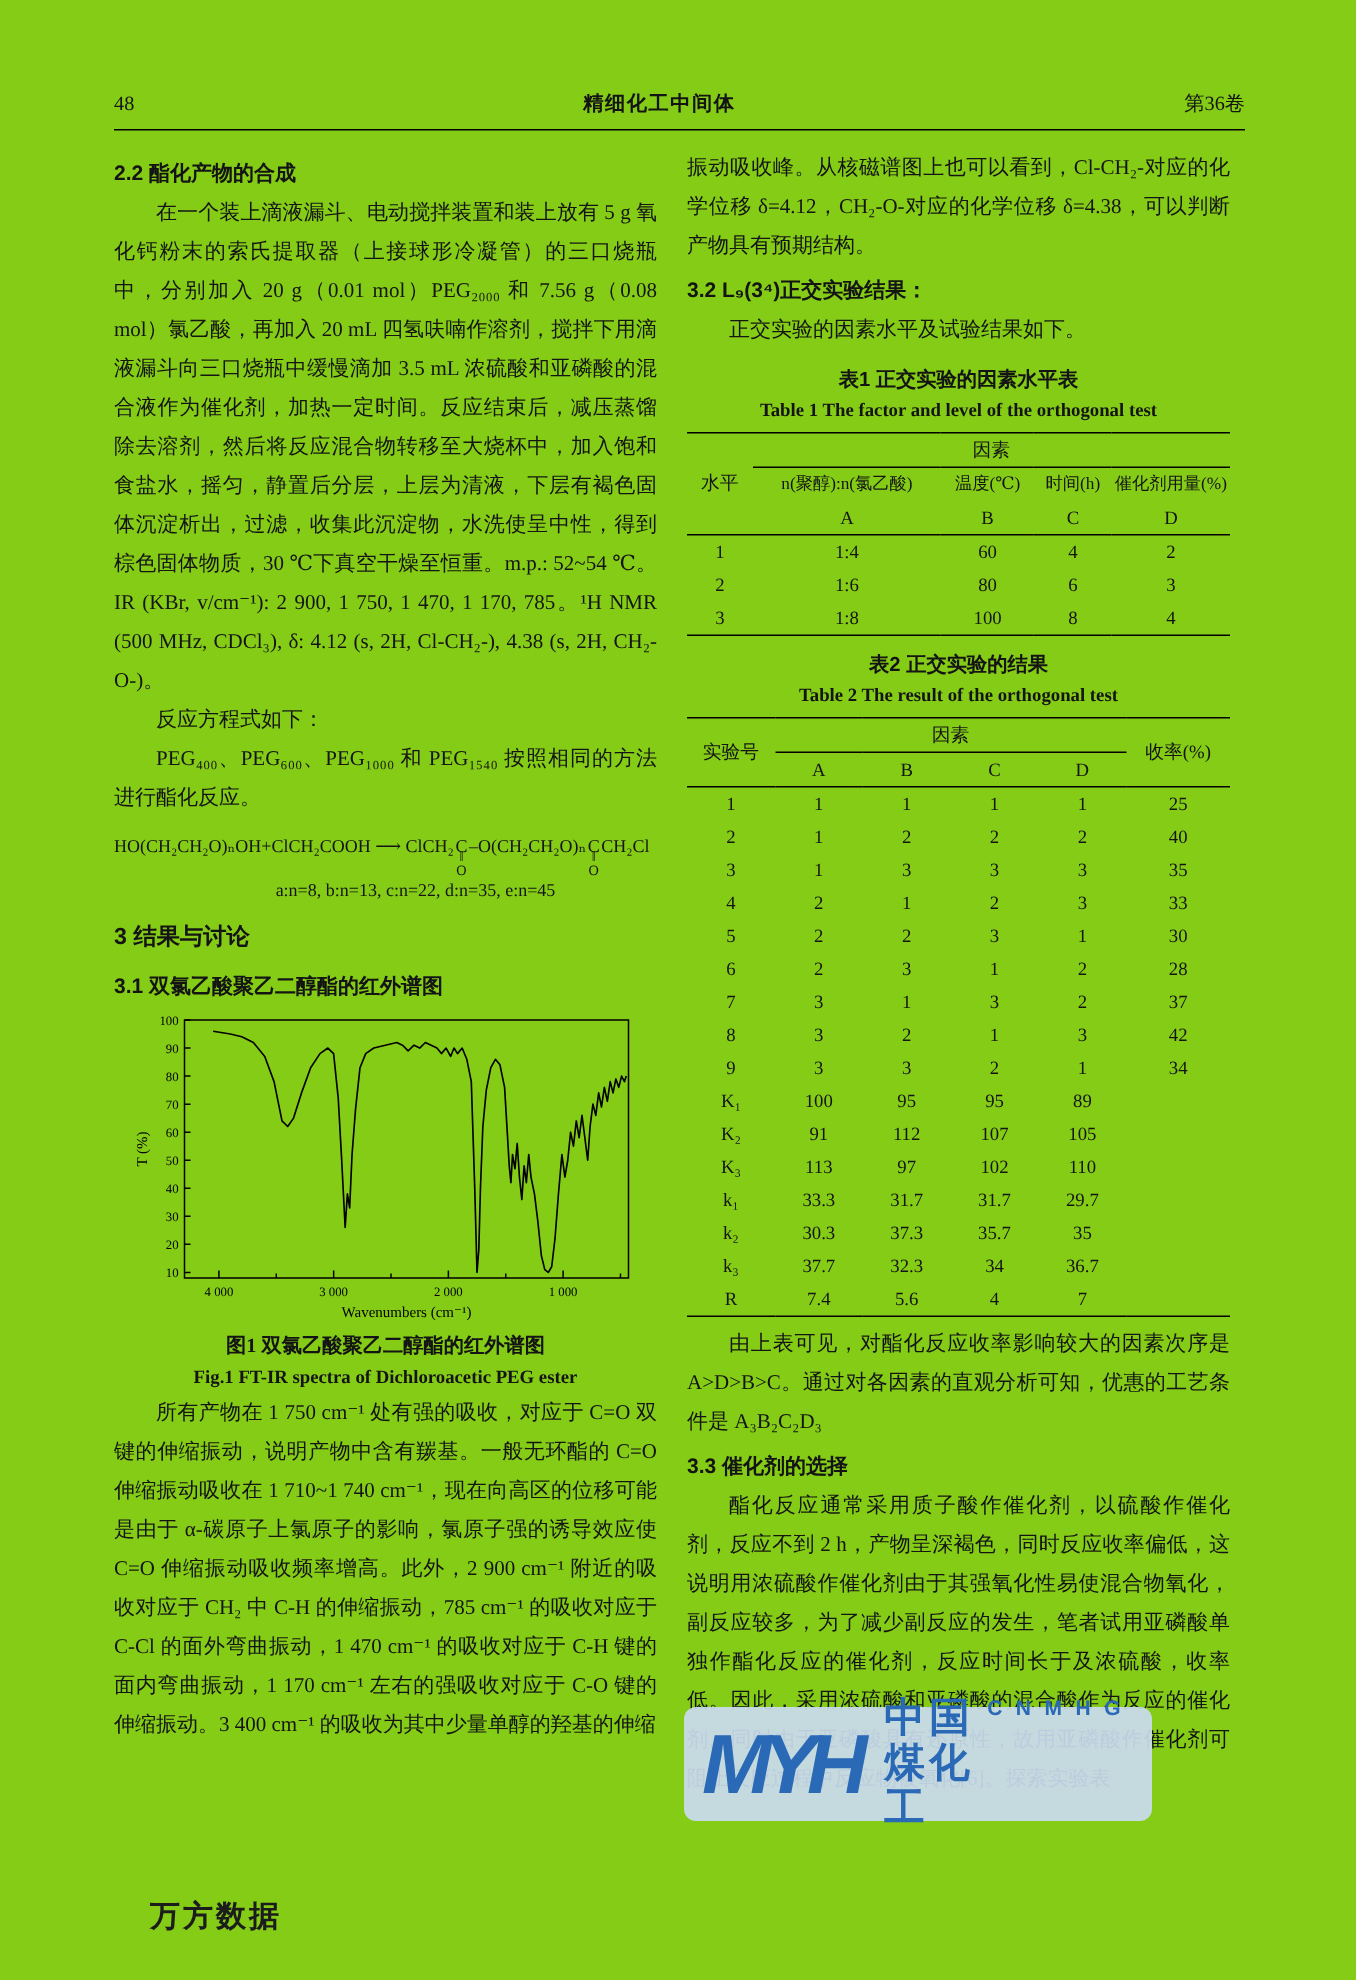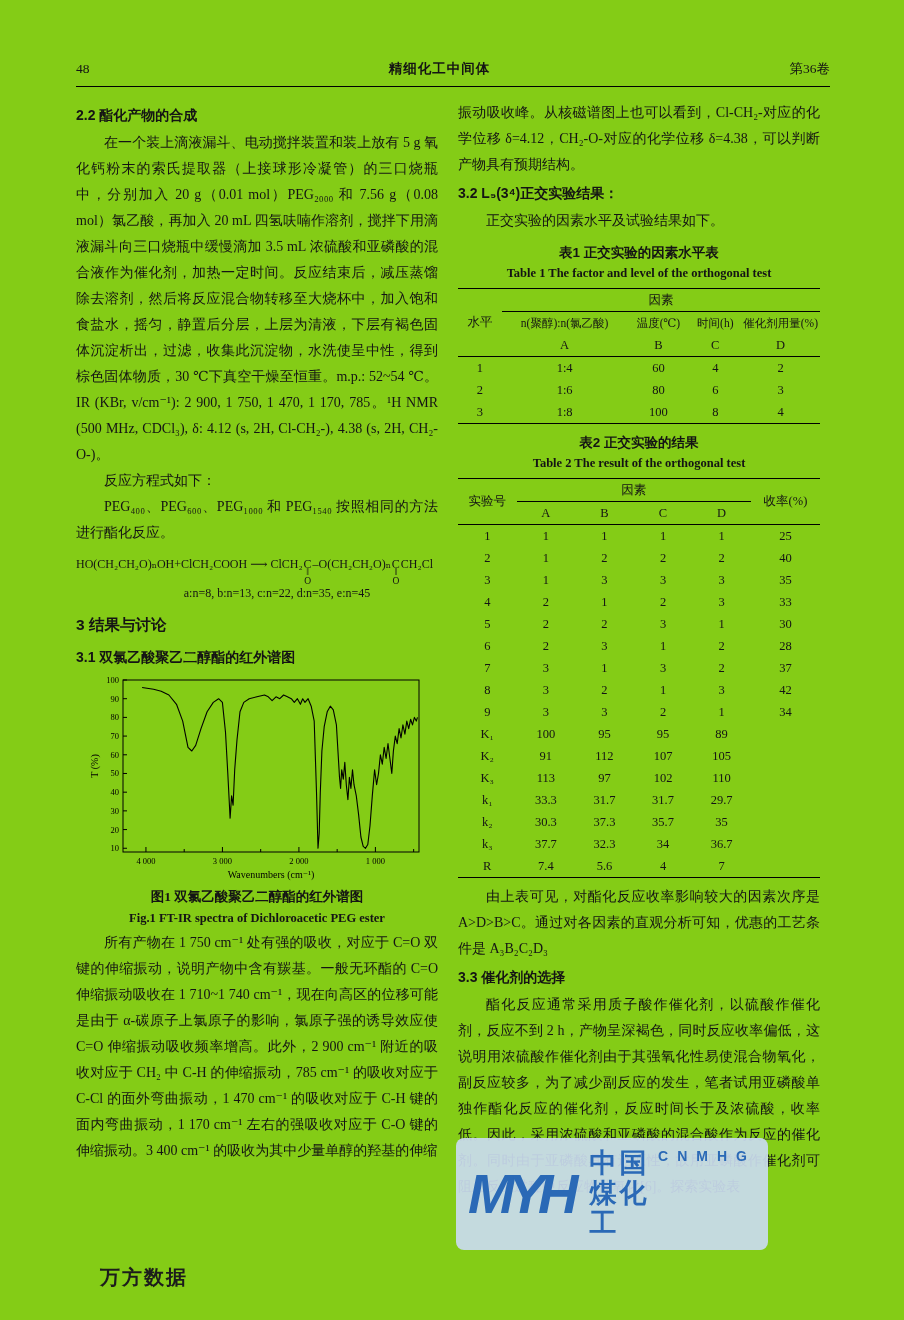--- a/index.html
+++ b/index.html
@@ -34,21 +34,21 @@
   .tbl-title-cn{font-family:"Liberation Sans","DejaVu Sans",sans-serif;font-weight:bold;font-size:13.5px;
                 line-height:22px;text-align:center;}
   .tbl-title-en{font-weight:bold;font-size:12.5px;line-height:19px;text-align:center;}
   table.paper-table{width:100%;border-collapse:collapse;font-size:12.5px;line-height:19px;margin-top:5px;
                     border-top:1.6px solid #000;border-bottom:1.6px solid #000;}
   table.paper-table thead{border-bottom:1px solid #000;}
   table.paper-table th,table.paper-table td{padding:1.5px 2px;text-align:center;font-weight:normal;}
   table.paper-table th.factors{border-bottom:0.8px solid #000;}
   table.paper-table th.small{font-size:11.5px;white-space:nowrap;}
   
-  .watermark{position:absolute;left:456px;top:1138px;width:312px;height:112px;
+  .watermark{position:absolute;left:456px;top:1138px;width:312px;height:76px;
              background:rgba(201,218,238,0.93);border-radius:8px;display:flex;align-items:center;
              padding:0 12px;box-sizing:border-box;gap:10px;}
   .wm-logo{font-family:"Liberation Sans","DejaVu Sans",sans-serif;font-weight:bold;font-style:italic;
            font-size:56px;line-height:1;color:#2a69b6;letter-spacing:-7px;padding-right:8px;}
   .wm-right{display:flex;flex-direction:row;justify-content:center;gap:3px;}
   .wm-cn{font-family:"Liberation Sans","DejaVu Sans",sans-serif;font-weight:bold;font-size:27px;
          color:#2a69b6;letter-spacing:3px;line-height:1.1;}
   .wm-en{font-family:"Liberation Sans","DejaVu Sans",sans-serif;font-weight:bold;font-size:14px;
          color:#2a69b6;letter-spacing:9px;line-height:1.1;}
   .pg-footer{position:absolute;left:100px;top:1264px;font-family:"Liberation Sans","DejaVu Sans",sans-serif;

